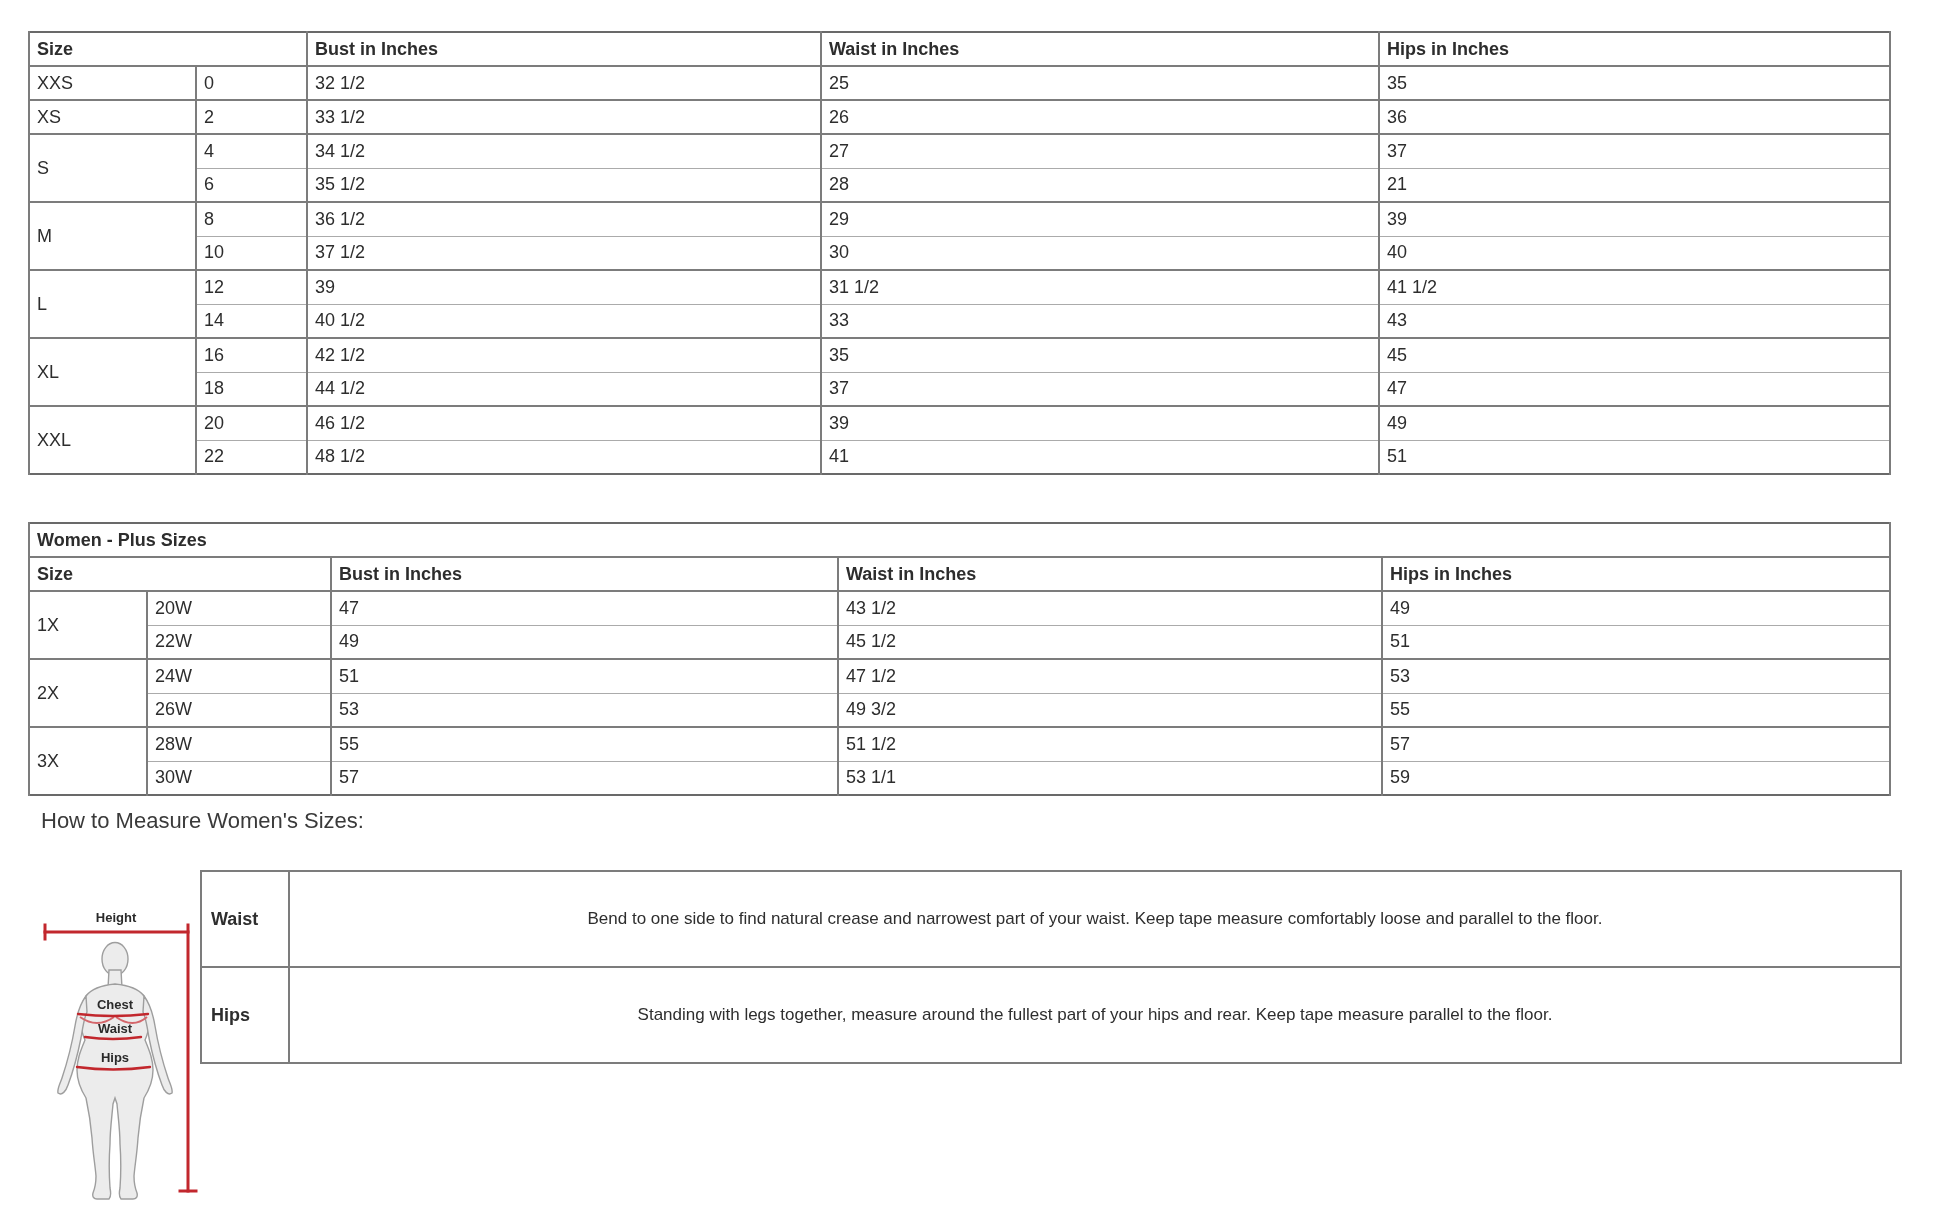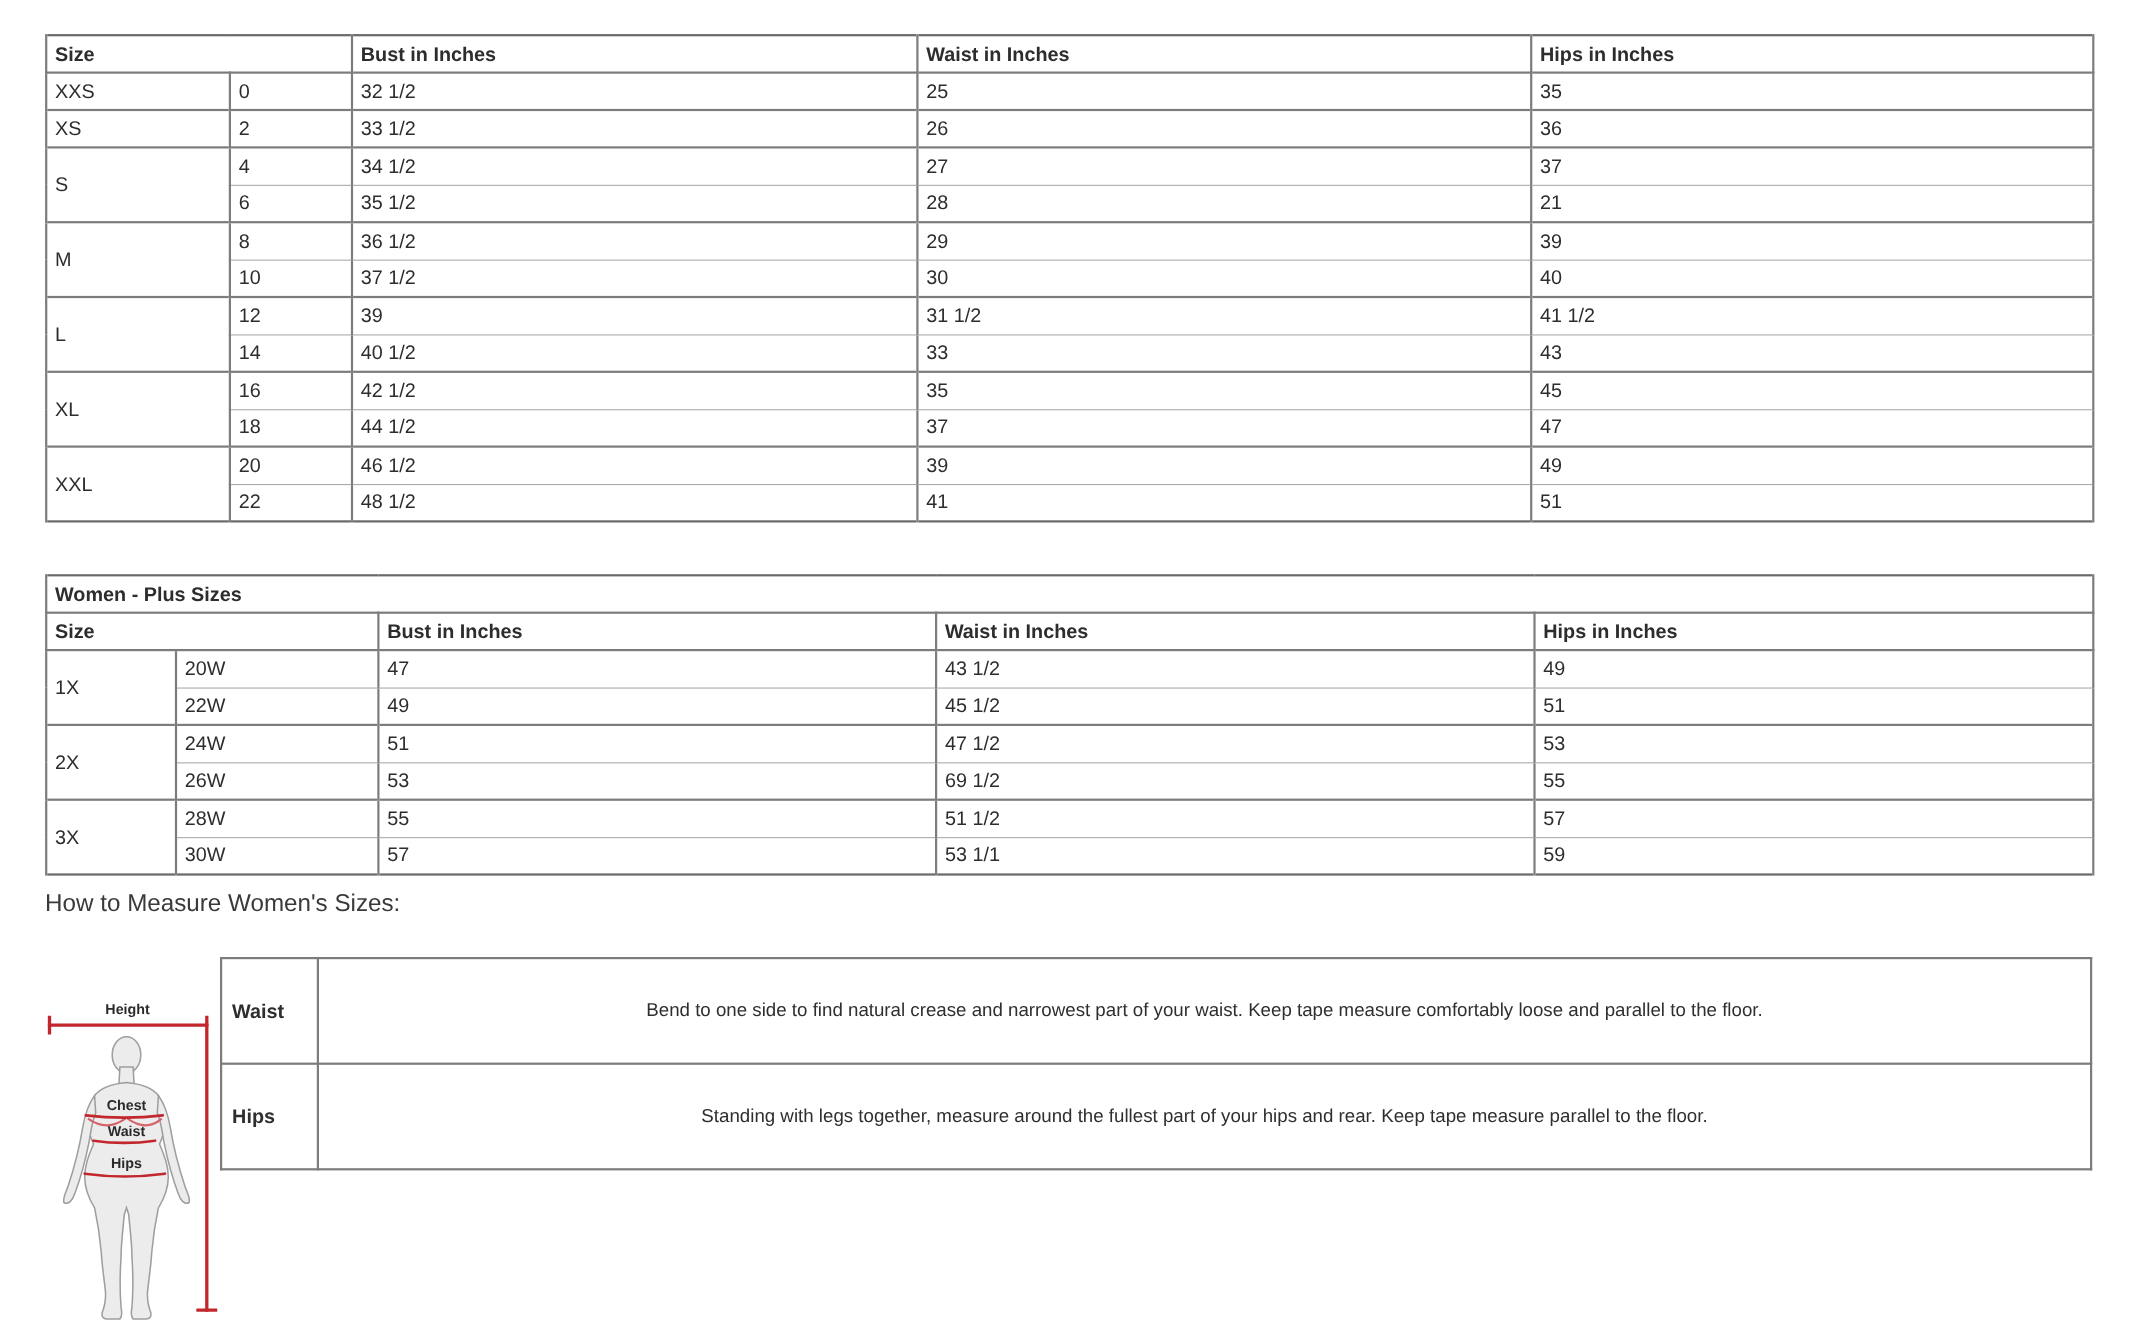--- a/index.html
+++ b/index.html
@@ -5,21 +5,21 @@
   * { margin:0; padding:0; box-sizing:border-box; }
   html,body { background:#ffffff; }
   body {
     width:1946px; height:1219px; position:relative;
     font-family:"Liberation Sans", sans-serif;
     color:#2d2d2d;
   }
 
   
   table.size-table {
-    position:absolute; left:41px; width:1861px;
+    position:absolute; left:28px; width:1861px;
     border-collapse:collapse; table-layout:fixed;
     border:2px solid #696969;
     background:#fff;
   }
   #standard-table { top:31px; }
   #plus-table     { top:522px; }
 
   .size-table th, .size-table td {
     border-left:2px solid #7c7c7c; border-right:2px solid #7c7c7c;
     border-top:none; border-bottom:none;
@@ -192,21 +192,21 @@
       <tr class="group-start">
         <td rowspan="2">2X</td>
         <td>24W</td>
         <td>51</td>
         <td>47 1/2</td>
         <td>53</td>
       </tr>
       <tr class="sub">
         <td>26W</td>
         <td>53</td>
-        <td>69 1/2</td>
+        <td>49 3/2</td>
         <td>55</td>
       </tr>
       <tr class="group-start">
         <td rowspan="2">3X</td>
         <td>28W</td>
         <td>55</td>
         <td>51 1/2</td>
         <td>57</td>
       </tr>
       <tr class="sub">

